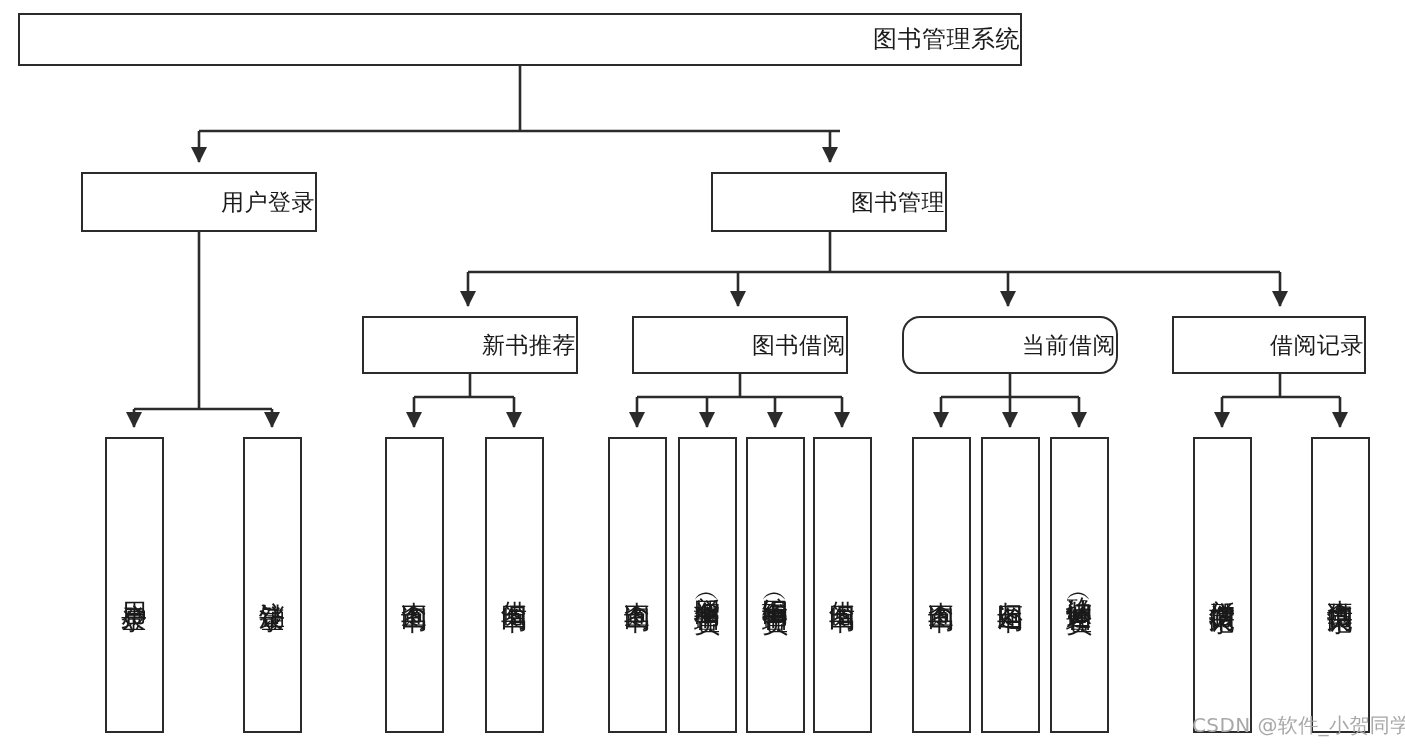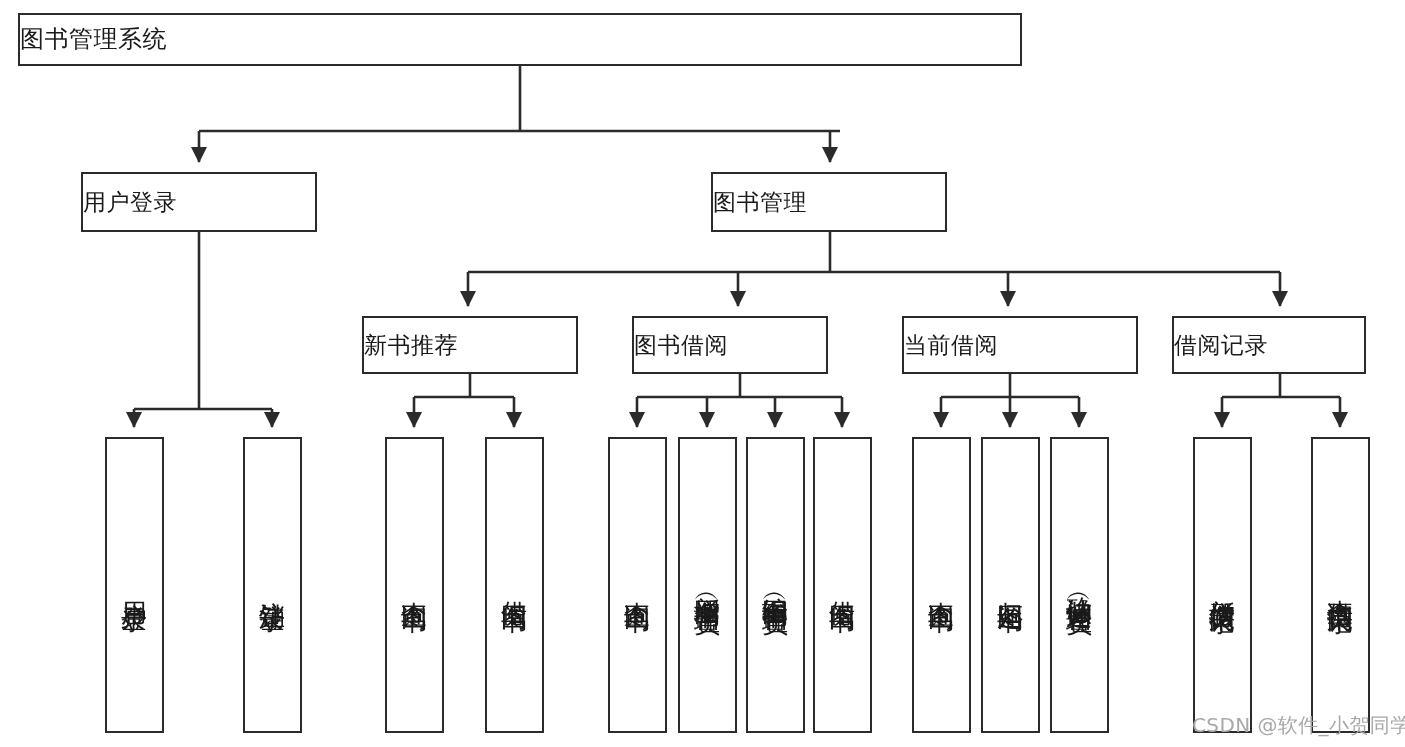--- a/index.html
+++ b/index.html
@@ -16,21 +16,21 @@
   #wires{position:absolute;left:0;top:0;width:1405px;height:747px;}
 
   
   .node{
     position:absolute;
     box-sizing:border-box;
     background:#ffffff;
     border:2.5px solid #2b2b2b;
     display:flex;
     align-items:center;
-    justify-content:flex-start;
+    justify-content:flex-end;
     text-align:center;
   }
   .node .lbl{
     display:block;
     line-height:1.16;
     letter-spacing:0.5px;
     color:#1a1a1a;
     white-space:pre;
   }
 
@@ -131,25 +131,25 @@
   </div>
 
   <div class="node mid" style="left:362px;top:316px;width:216px;height:58px;">
     <span class="lbl">新书推荐</span>
   </div>
 
   <div class="node mid" style="left:711px;top:172px;width:236px;height:60px;">
     <span class="lbl">图书管理</span>
   </div>
 
-  <div class="node mid" style="left:632px;top:316px;width:196px;height:58px;">
+  <div class="node mid" style="left:632px;top:316px;width:216px;height:58px;">
     <span class="lbl">图书借阅</span>
   </div>
 
-  <div class="node mid" style="left:902px;top:316px;width:236px;height:58px;">
+  <div class="node mid" style="left:902px;top:316px;width:216px;height:58px;border-radius:18px;">
     <span class="lbl">当前借阅</span>
   </div>
 
   <div class="node mid" style="left:1172px;top:316px;width:194px;height:58px;">
     <span class="lbl">借阅记录</span>
   </div>
 
   <div class="node leaf" style="left:105px;top:437px;width:59px;height:296px;">
     <span class="lbl">用户登录</span>
   </div>

